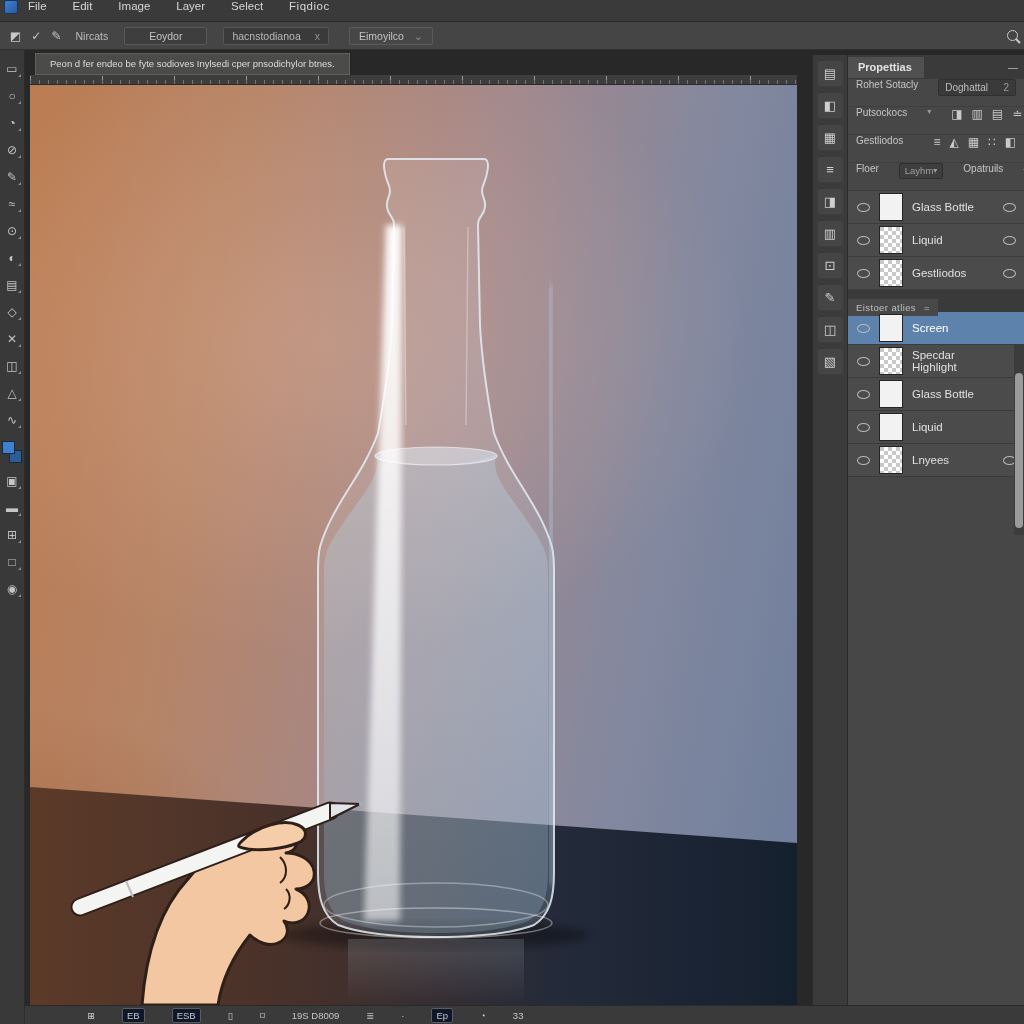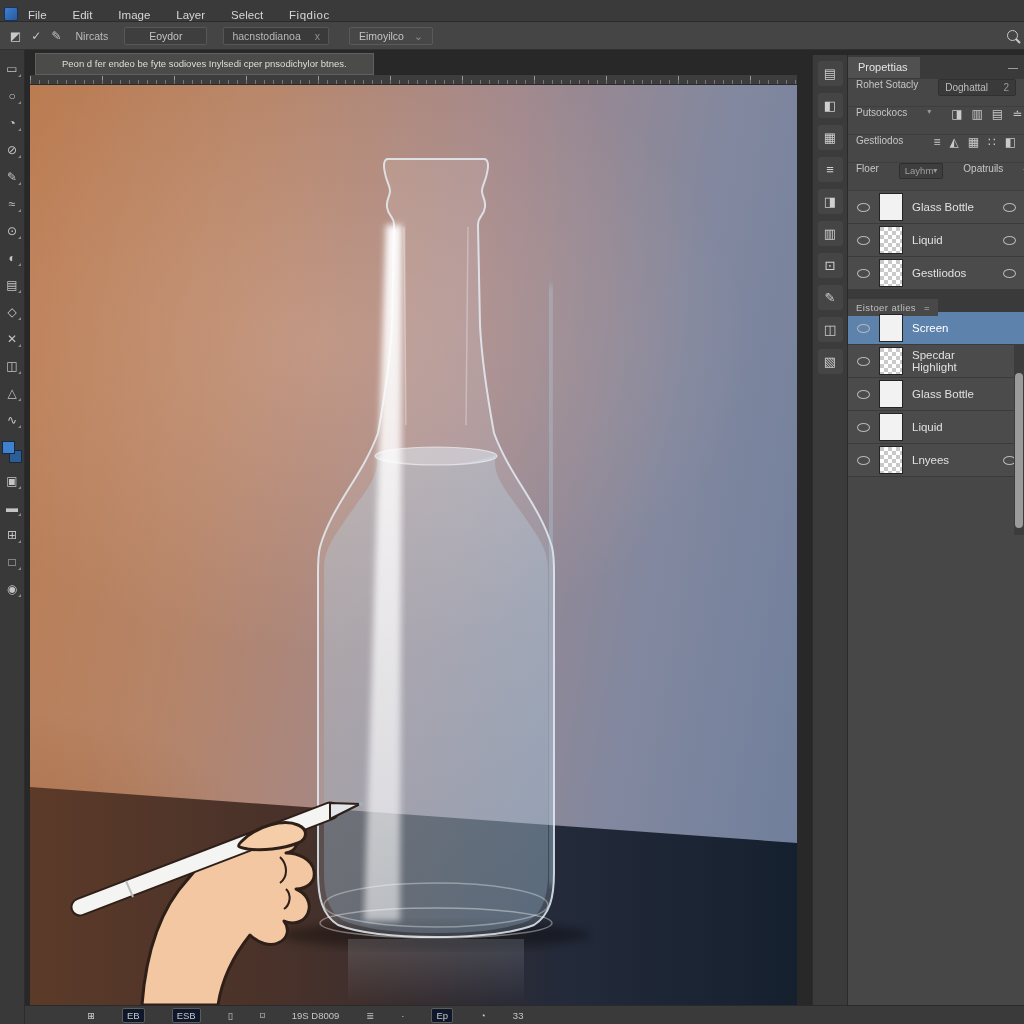--- a/index.html
+++ b/index.html
@@ -1,21 +1,21 @@
 <!DOCTYPE html>
 <html><head>
 <meta charset="utf-8">
 <style>
   * { margin:0; padding:0; box-sizing:border-box; }
   html,body { width:1024px; height:1024px; overflow:hidden; background:#282828;
     font-family:"Liberation Sans","DejaVu Sans",sans-serif; -webkit-font-smoothing:antialiased; }
 
   
   #menubar { position:absolute; left:0; top:0; width:1024px; height:22px; background:#3a3a3a;
-    border-bottom:1px solid #2b2b2b; display:flex; align-items:flex-end; gap:0; z-index:30; }
+    border-bottom:1px solid #2b2b2b; display:flex; align-items:flex-start; gap:0; z-index:30; }
   #applogo { width:14px; height:14px; margin:0 10px 0 4px; border-radius:2px;
     background:linear-gradient(135deg,#3f7fd0,#2a5a9a); border:1px solid #16355e; }
   .mi { color:#d6d6d6; font-size:11.5px; margin-right:26px; cursor:default; }
   .mi:last-child { letter-spacing:.5px; }
 
   
   #optionsbar { position:absolute; left:0; top:22px; width:1024px; height:28px; background:#454545;
     border-bottom:1px solid #303030; display:flex; align-items:center; z-index:29; }
   .opt-ic { color:#c8c8c8; font-size:12px; margin-left:10px; }
   .opt-label { color:#bdbdbd; font-size:10.5px; margin-left:14px; }
@@ -26,21 +26,21 @@
   .opt-drop { display:flex; align-items:center; gap:10px; background:#474747; border:1px solid #5a5a5a;
     border-radius:2px; padding:2px 9px; margin-left:20px; color:#c3c3c3; font-size:10.5px; }
   #searchwrap { margin-left:auto; margin-right:6px; }
   .mag { position:relative; display:inline-block; width:11px; height:11px; border:1.6px solid #c9c9c9;
     border-radius:50%; }
   .mag::after { content:""; position:absolute; width:6px; height:1.6px; background:#c9c9c9;
     bottom:-2px; right:-4px; transform:rotate(45deg); }
 
   
   #tooltip { position:absolute; left:35px; top:53px; height:22px; background:#4b4b49;
-    border:1px solid #606060; color:#dedede; font-size:9.5px; line-height:20px; padding:0 26px;
+    border:1px solid #606060; color:#dedede; font-size:9.5px; line-height:20px; padding:0 14px;
     z-index:40; white-space:nowrap; }
 
   
   #toolbar { position:absolute; left:0; top:22px; width:25px; bottom:0; background:#393939;
     border-right:1px solid #2c2c2c; display:flex; flex-direction:column; align-items:center;
     padding-top:10px; z-index:20; }
   .tool { width:20px; height:20px; display:flex; align-items:center; justify-content:center;
     color:#c5c5c5; font-size:12px; margin-bottom:7px; position:relative; }
   .tool::after { content:""; position:absolute; right:1px; bottom:2px; border-left:3px solid transparent;
     border-bottom:3px solid #8a8a8a; }
@@ -67,21 +67,21 @@
   #dock { position:absolute; left:812px; top:55px; width:35px; bottom:19px; background:#3b3b3b;
     border-left:1px solid #2c2c2c; display:flex; flex-direction:column; align-items:center;
     padding-top:6px; z-index:20; }
   .dock-ic { width:25px; height:25px; background:#454545; border-radius:3px; margin-bottom:7px;
     display:flex; align-items:center; justify-content:center; color:#cfcfcf; font-size:13px; }
 
   
   #panel { position:absolute; left:847px; top:55px; right:0; bottom:19px; background:#474747;
     border-left:1px solid #2a2a2a; z-index:20; }
   #panel-tabrow { height:24px; background:#3a3a3a; display:flex; align-items:center; }
-  #panel-tab { background:#505050; color:#e4e4e4; font-size:11px; font-weight:normal;
+  #panel-tab { background:#505050; color:#e4e4e4; font-size:11px; font-weight:bold;
     padding:4px 12px 5px 10px; }
   .panel-dash { margin-left:auto; margin-right:6px; color:#bbb; font-size:10px; }
   .prow { height:28px; border-bottom:1px solid #3e3e3e; display:flex; align-items:flex-start;
     padding:0 8px; gap:20px; }
   .plabel { color:#c6c6c6; font-size:10px; white-space:nowrap; }
   .pcaret { color:#9a9a9a; font-size:8px; }
   .pfield { flex:1; height:17px; background:#3a3a3a; border:1px solid #303030; border-radius:2px;
     color:#bdbdbd; font-size:10px; line-height:15px; padding:0 6px; display:flex; }
   .pfield .sfx { margin-left:auto; color:#9a9a9a; }
   .picons { margin-left:auto; display:flex; gap:9px; color:#cacaca; font-size:12px; }

